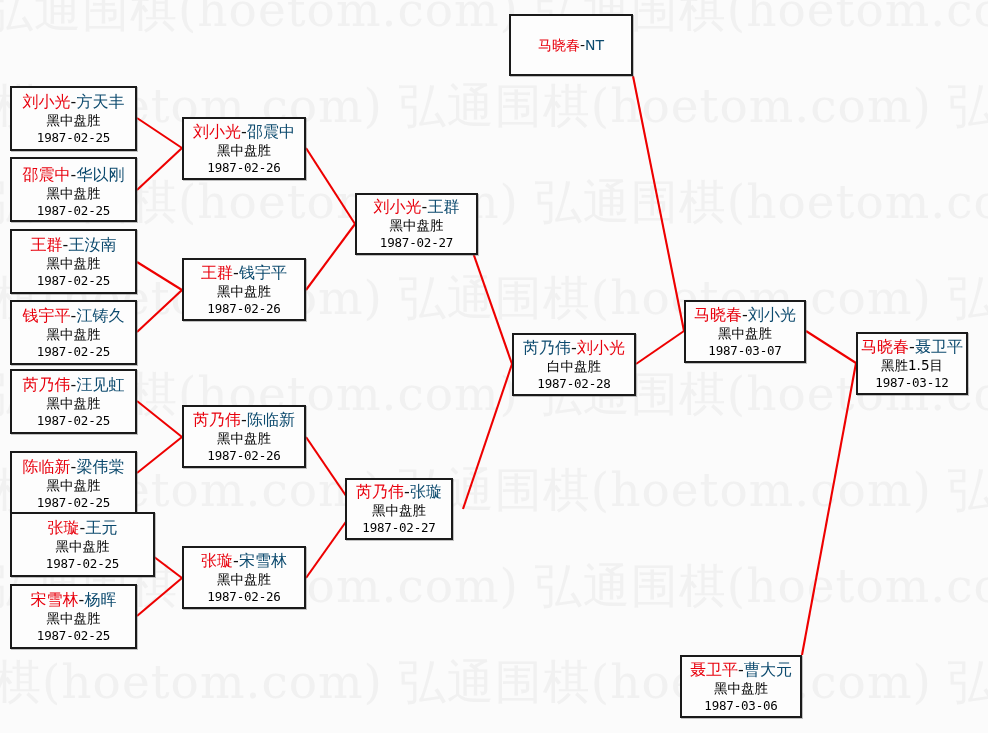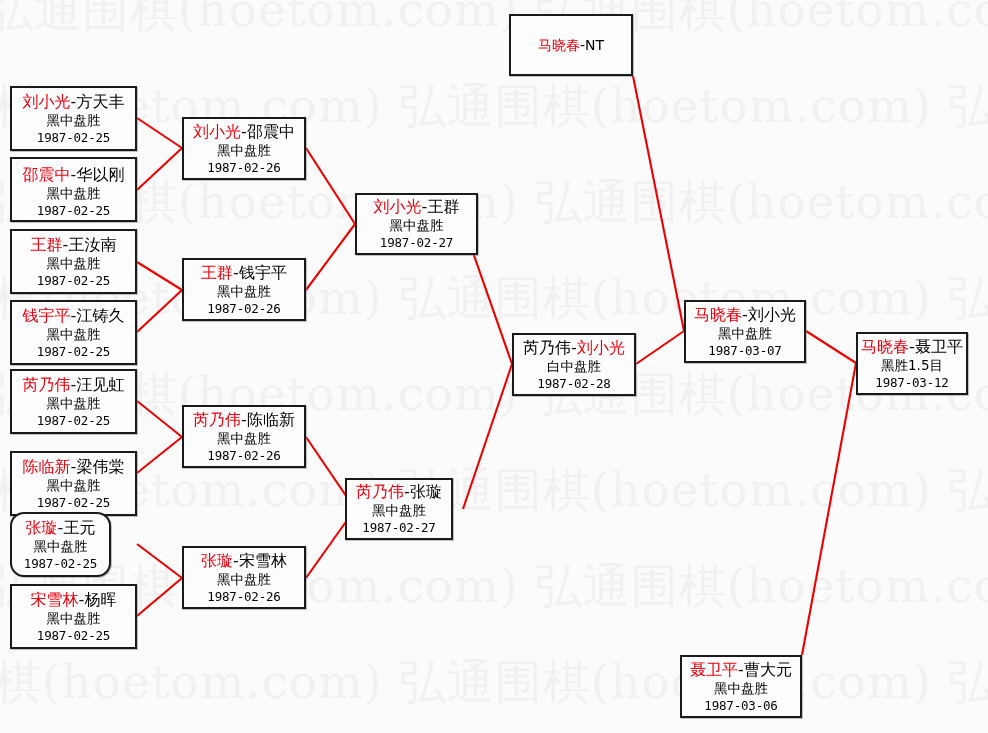--- a/index.html
+++ b/index.html
@@ -68,21 +68,21 @@
     white-space:nowrap;
     font-size:13.5px;
   }
   .match .date{
     white-space:nowrap;
     font-family:"DejaVu Sans Mono","Liberation Mono",monospace;
     font-size:12.5px;
     letter-spacing:-.2px;
   }
   .winner{color:#e8000d;}
-  .loser{color:#000000;}
+  .loser{color:#0c4a6e;}
   .dash{color:#111;}
   .match.bye{
     justify-content:center;
     align-items:center;
   }
   .match.bye .players{font-size:14px;}
 </style>
 </head>
 <body>
 
@@ -144,21 +144,21 @@
       <div class="match" style="left: 10px; top: 369px; width: 127px; height: 65px;">
         <div class="players"><span class="winner">芮乃伟</span><span class="dash">-</span><span class="loser">汪见虹</span></div>
         <div class="result">黑中盘胜</div>
         <div class="date">1987-02-25</div>
       </div>
       <div class="match" style="left: 10px; top: 451px; width: 127px; height: 65px;">
         <div class="players"><span class="winner">陈临新</span><span class="dash">-</span><span class="loser">梁伟棠</span></div>
         <div class="result">黑中盘胜</div>
         <div class="date">1987-02-25</div>
       </div>
-      <div class="match" style="left: 10px; top: 512px; width: 101px; height: 65px; border-radius: 14px;">
+      <div class="match" style="left: 10px; top: 512px; width: 145px; height: 65px;">
         <div class="players"><span class="winner">张璇</span><span class="dash">-</span><span class="loser">王元</span></div>
         <div class="result">黑中盘胜</div>
         <div class="date">1987-02-25</div>
       </div>
       <div class="match" style="left: 10px; top: 584px; width: 127px; height: 65px;">
         <div class="players"><span class="winner">宋雪林</span><span class="dash">-</span><span class="loser">杨晖</span></div>
         <div class="result">黑中盘胜</div>
         <div class="date">1987-02-25</div>
       </div>
       <div class="match" style="left: 182px; top: 117px; width: 124px; height: 63px;">

